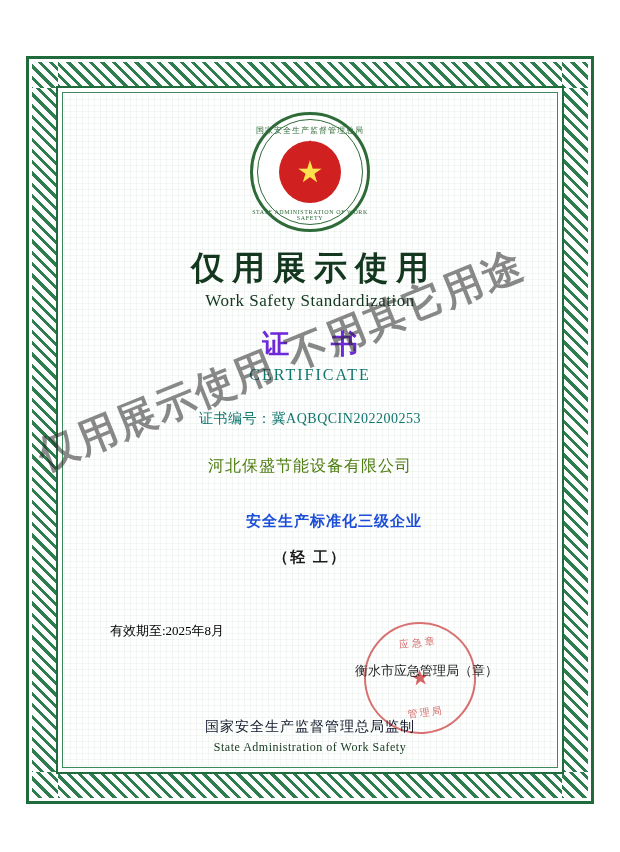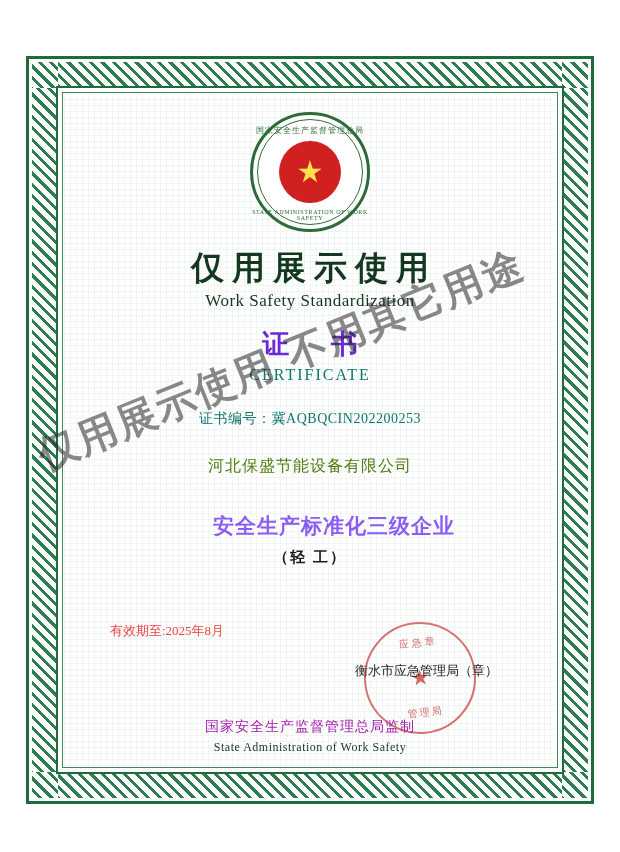--- a/index.html
+++ b/index.html
@@ -217,42 +217,42 @@
     left: 0; right: 0;
     top: 362px;
     font-size: 16px;
     color: #4d7c0f;
     letter-spacing: 1px;
   }
   .field-grade {
     position: absolute;
     left: 0; right: 0;
     top: 418px;
-    font-size: 21px;
-    font-weight: bold;
-    color: #8b5cf6;
+    font-size: 15px;
+    font-weight: bold;
+    color: #1d4ed8;
     letter-spacing: 1px;
     margin-left: 48px;
   }
   .field-category {
     position: absolute;
     left: 0; right: 0;
     top: 454px;
     font-size: 15px;
     color: #1a1a1a;
     letter-spacing: 2px;
     font-weight: bold;
   }
 
   .field-validity {
     position: absolute;
     left: 46px;
     top: 528px;
     font-size: 13px;
-    color: #ef4444;
+    color: #000000;
     text-align: left;
   }
 
   .issuer-block {
     position: absolute;
     right: 58px;
     top: 566px;
     text-align: center;
     font-size: 13px;
     color: #1a1a1a;
@@ -297,21 +297,21 @@
     font-size: 10px;
     letter-spacing: 2px;
   }
 
   
   .footer-cn {
     position: absolute;
     left: 0; right: 0;
     top: 624px;
     font-size: 14px;
-    color: #a21caf;
+    color: #0f172a;
     letter-spacing: 1px;
   }
   .footer-en {
     position: absolute;
     left: 0; right: 0;
     top: 646px;
     font-size: 12px;
     color: #13371f;
     letter-spacing: 0.5px;
   }

